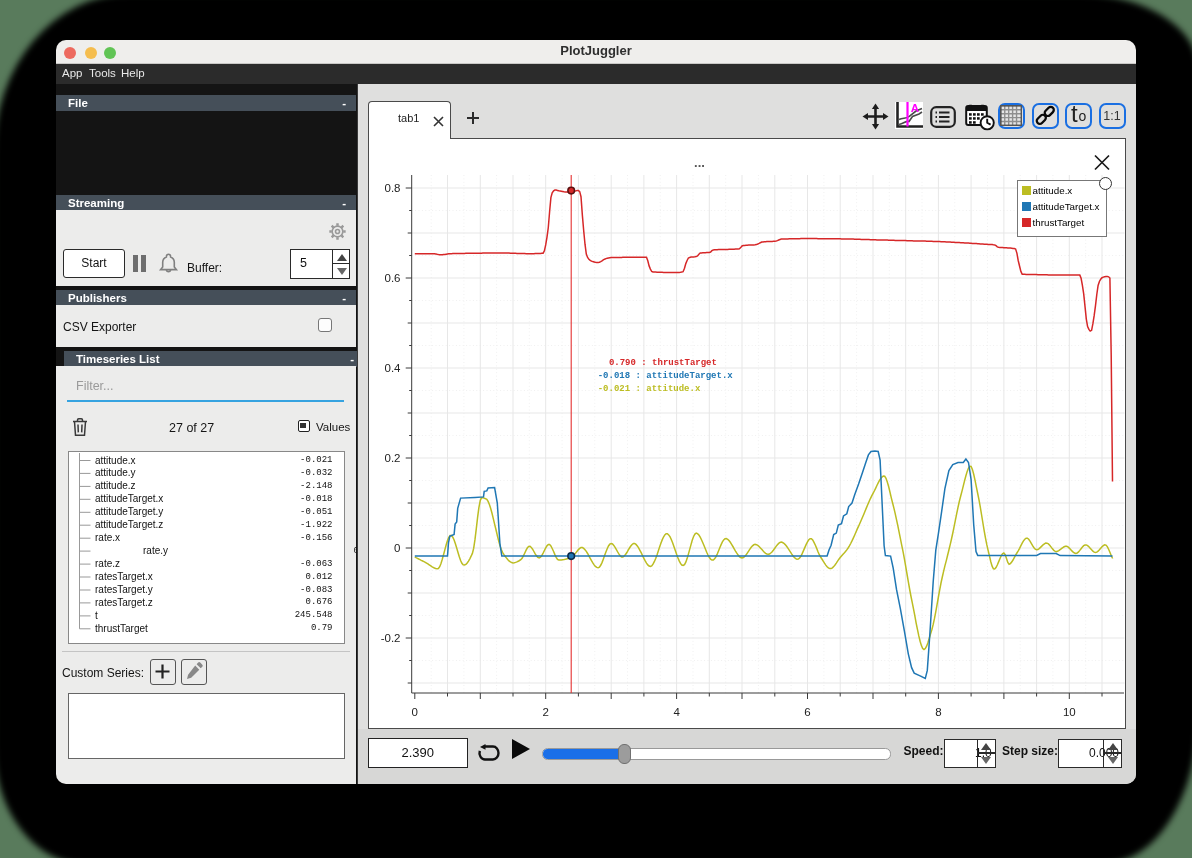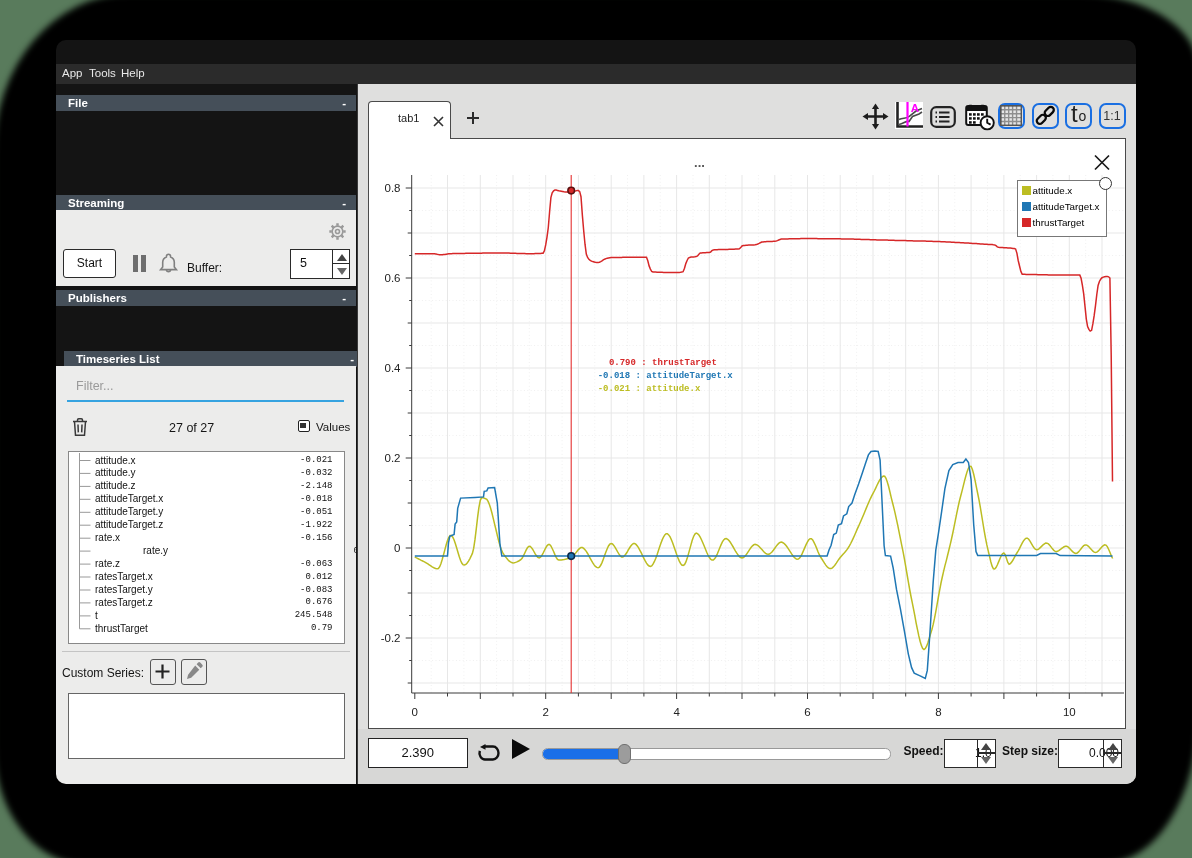--- a/index.html
+++ b/index.html
@@ -18,21 +18,21 @@
   
   .hdr{position:absolute;left:0;width:300px;height:16px;background:#454f59;color:#fff;
        font-size:11.5px;font-weight:bold;line-height:16px;padding-left:12px;}
   .hdr .min{position:absolute;right:10px;top:0;font-weight:bold;}
   .sect{position:absolute;left:0;width:300px;background:#ececeb;}
   .lbl{position:absolute;font-size:12px;color:#151515;}
   .rarrow{position:absolute;width:0;height:0;border-left:7px solid #111;border-top:5px solid transparent;border-bottom:5px solid transparent;}
   
   #combo{position:absolute;left:7px;top:13px;width:255px;height:19px;border:1.8px solid #1a1a1a;border-radius:3px;background:#fff;
          font-size:11.5px;line-height:16px;padding-left:6px;color:#111;}
-  #startbtn{position:absolute;left:7px;top:39px;width:53px;height:29px;border:1.5px solid #2a2a2a;border-radius:3px;background:#fff;
+  #startbtn{position:absolute;left:7px;top:39px;width:62px;height:29px;border:1.5px solid #2a2a2a;border-radius:3px;background:#fff;
             text-align:center;line-height:27px;font-size:12px;}
   .spin{position:absolute;background:#fff;border:1.6px solid #2a2a2a;}
   .spin .txt{position:absolute;left:0;top:0;bottom:0;text-align:center;padding-left:30px;}
   .spin .arr{position:absolute;right:0;top:0;bottom:0;border-left:1.4px solid #2a2a2a;}
   .spin .sep{position:absolute;right:0;height:1.6px;background:#2a2a2a;}
   .tri-up{position:absolute;width:0;height:0;border-left:5px solid transparent;border-right:5px solid transparent;border-bottom:7px solid #444;}
   .tri-dn{position:absolute;width:0;height:0;border-left:5px solid transparent;border-right:5px solid transparent;border-top:7px solid #666;}
   
   .cbox{position:absolute;border:1.5px solid #777;border-radius:3px;background:#fdfdfd;}
   
@@ -51,20 +51,26 @@
   .bbtxt{font-weight:bold;font-size:12px;color:#111;position:absolute;}
   #legend{position:absolute;border:1px solid #777;background:#fff;}
   .lgrow{position:absolute;left:3.5px;font-size:9.8px;color:#000;height:16px;line-height:16px;}
   .lgrow i{display:inline-block;width:9px;height:9px;margin-right:2px;vertical-align:-1px;}
   .iconbtn{position:absolute;width:27px;height:25.5px;border:2.4px solid #1a6fe2;border-radius:7px;}
 </style></head>
 <body>
 <div id="blob"></div>
 <div id="win">
 
+  <div id="titlebar">
+    <div class="dot" style="left:8.3px;background:#ed6a5f;"></div>
+    <div class="dot" style="left:28.5px;background:#f5bd4e;"></div>
+    <div class="dot" style="left:48.3px;background:#61c455;"></div>
+    <div id="title">PlotJuggler</div>
+  </div>
 
   <div id="menubar">
       <span style="left:6px;">App</span>
       <span style="left:33px;">Tools</span>
       <span style="left:65px;">Help</span>
     </div>
 
   <div class="hdr" style="top:55px;">File<span class="min">-</span></div>
 
   <div class="hdr" style="top:155px;">Streaming<span class="min">-</span></div>
@@ -92,20 +98,24 @@
      <div class="spin" style="left:234px;top:39px;width:60px;height:30px;">
         <div class="txt" style="width:43px;line-height:27px;font-size:12.5px;text-align:left;padding-left:9px;">5</div>
         <div class="arr" style="width:17px;"></div>
         <div class="sep" style="width:17px;top:12.7px;"></div>
         <div class="tri-up" style="right:2.5px;top:3.5px;"></div>
         <div class="tri-dn" style="right:2.5px;bottom:3.5px;"></div>
      </div>
   </div>
 
   <div class="hdr" style="top:250px;">Publishers<span class="min">-</span></div>
+  <div class="sect" style="top:265px;height:41.5px;">
+     <div class="lbl" style="left:7px;top:15px;">CSV Exporter</div>
+     <div class="cbox" style="left:262px;top:13px;width:14px;height:14px;"></div>
+  </div>
 
   <div class="hdr" style="top:311px;margin-left:8px;">Timeseries List<span class="min">-</span></div>
   <div class="sect" style="top:326px;height:418px;">
      <div id="filter-ph">Filter...</div>
      <div id="filter-ul"></div>
      <svg class="abs" style="left:15px;top:51px;" width="18" height="20" viewBox="0 0 18 20">
        <g fill="none" stroke="#3a3a3a" stroke-width="1.5">
          <path d="M2 4.5 H16 M6.5 4.5 V3 a1.2 1.2 0 0 1 1.2-1.2 h2.6 A1.2 1.2 0 0 1 11.5 3 v1.5"></path>
          <path d="M3.5 4.5 L4.5 18.2 H13.5 L14.5 4.5"></path>
          <path d="M7 7.5 L7.3 15.4 M11 7.5 L10.7 15.4"></path>

